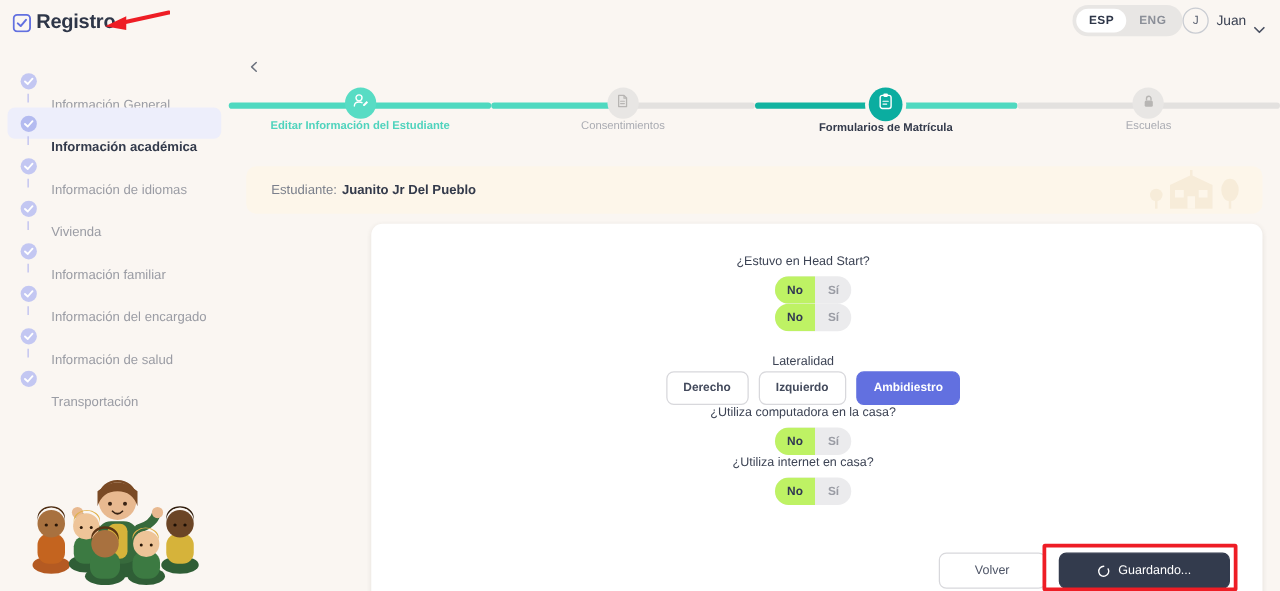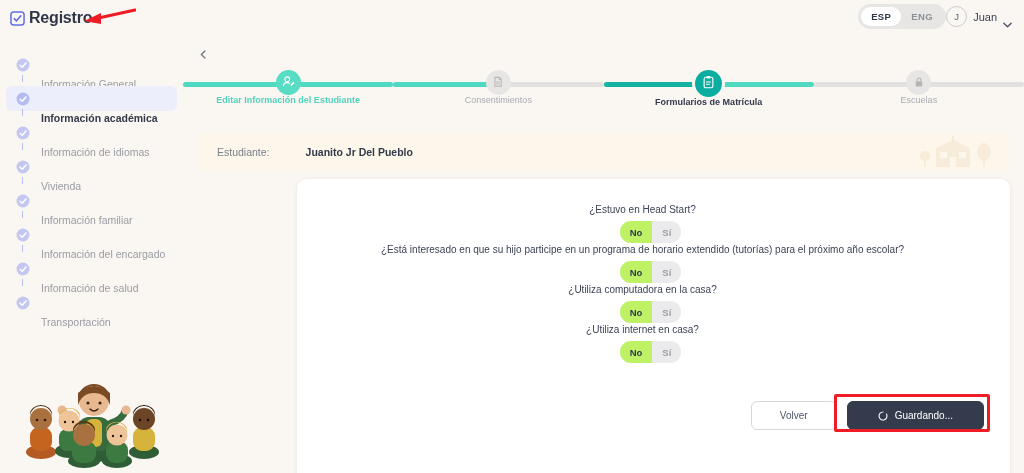--- a/index.html
+++ b/index.html
@@ -94,21 +94,21 @@
   .circ.todo { background: #e8e6e4; }
   .steplabel { margin-top: 0; font-size: 9px; white-space: nowrap; }
   .steplabel.done { color: #4fd3bd; font-weight: bold; }
   .steplabel.current { color: #333a4b; font-weight: bold; }
   .steplabel.todo { color: #a9abb2; }
 
   
   .stubanner {
     position: relative; margin: 8px 14px 0 14px; height: 38px;
     background: #fdf6ea; border-radius: 8px; display: flex; align-items: center;
-    padding-left: 20px; overflow: hidden; gap: 32px;
+    padding-left: 20px; overflow: hidden;
   }
   .stu-l { font-size: 10.5px; color: #7b808c; }
   .stu-n { font-size: 10.5px; color: #333a4b; font-weight: bold; margin-left: 4px; }
   .school-illo { position: absolute; right: 14px; top: 3px; width: 80px; height: 34px; opacity: .55; }
 
   
   .card {
     position: relative; margin: 8px 14px 0 114px; min-height: 310px;
     background: #ffffff; border-radius: 9px;
     box-shadow: 0 1px 4px rgba(60,50,40,.10);
@@ -441,27 +441,34 @@
 
       <div class="q-row">
         <span class="q-label">¿Estuvo en Head Start?</span>
         <span class="seg">
           <span class="seg-opt on">No</span>
           <span class="seg-opt">Sí</span>
         </span>
       </div>
 
       <div class="q-row">
-        <span class="q-label">¿Está interesado en que su hijo participe en un programa de horario extendido (tutorías) para el próximo año escolar?</span>
         <span class="seg">
           <span class="seg-opt on">No</span>
           <span class="seg-opt">Sí</span>
         </span>
       </div>
 
+      <div class="q-row">
+        <span class="q-label">Lateralidad</span>
+        <span class="btngrp">
+          <span class="pbtn">Derecho</span>
+          <span class="pbtn">Izquierdo</span>
+          <span class="pbtn on">Ambidiestro</span>
+        </span>
+      </div>
 
       <div class="q-row">
         <span class="q-label">¿Utiliza computadora en la casa?</span>
         <span class="seg">
           <span class="seg-opt on">No</span>
           <span class="seg-opt">Sí</span>
         </span>
       </div>
 
       <div class="q-row">

